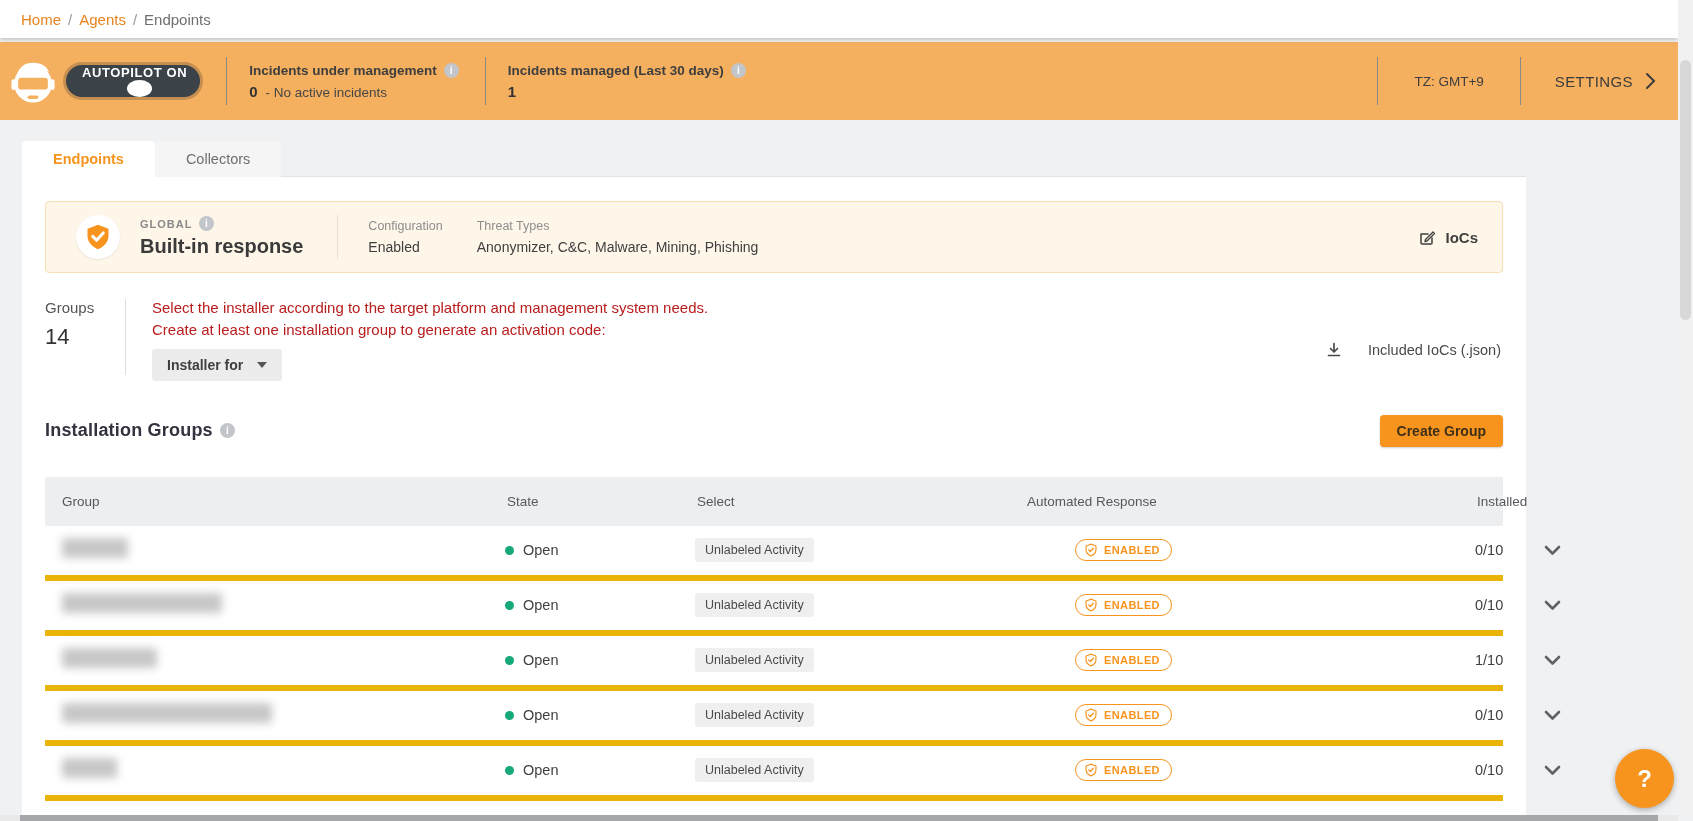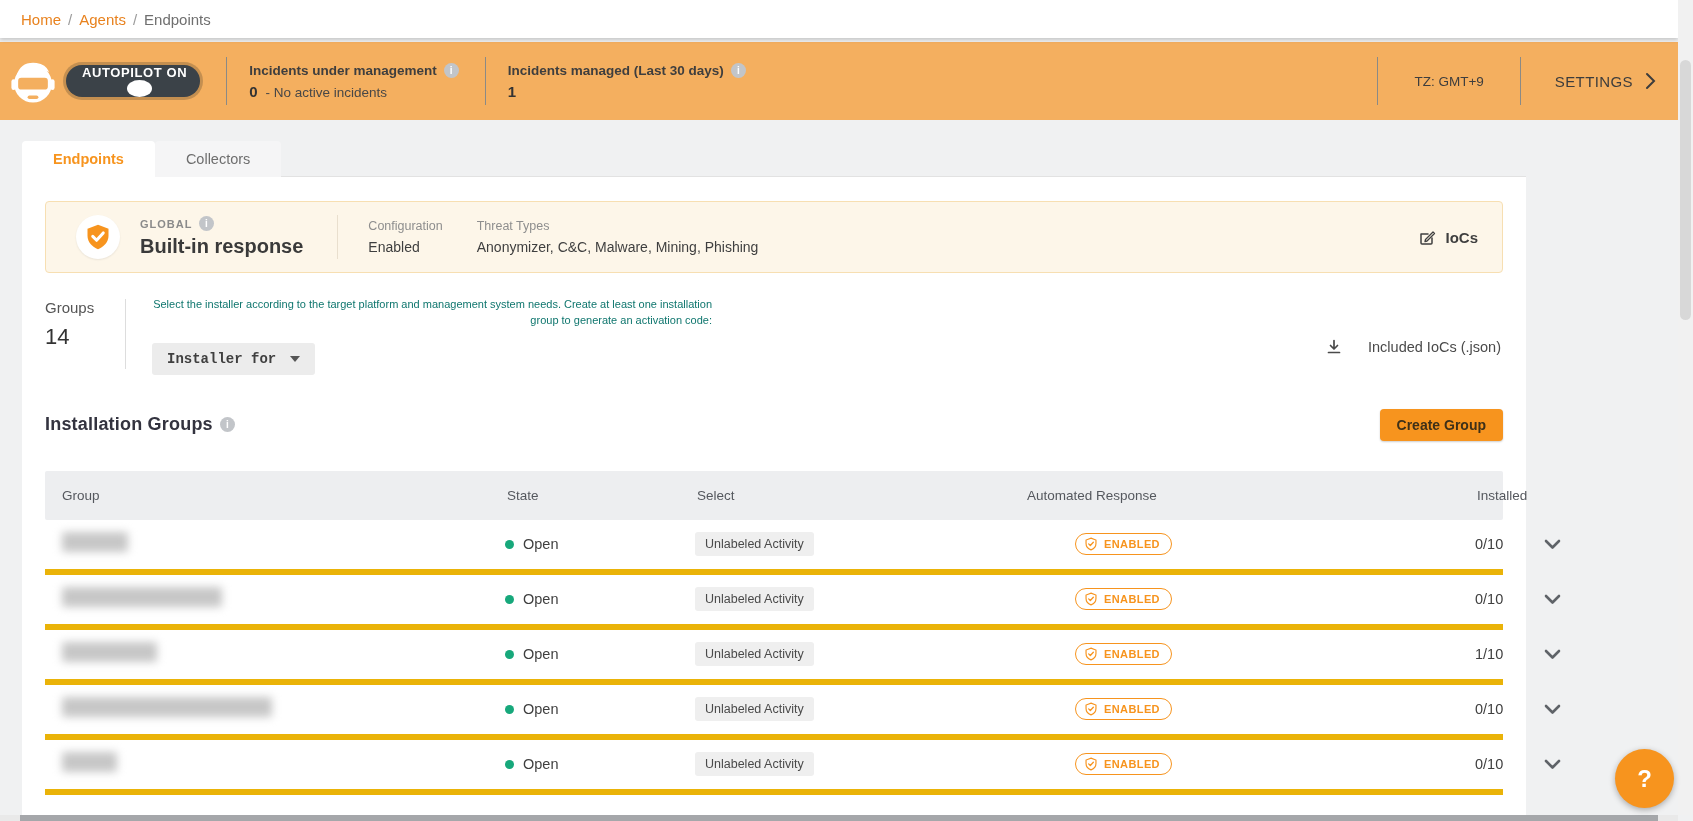--- a/index.html
+++ b/index.html
@@ -66,24 +66,24 @@
   .edit-btn { margin-left:auto; display:flex; align-items:center; gap:9px; font-size:15px; font-weight:700;
               color:#3F3F3F; cursor:pointer; }
 
   
   .groups-section { display:flex; margin-top:24px; }
   .groups-count-block { width:80px; padding-top:2px; }
   .groups-word { font-size:15px; color:#555555; }
   .groups-count { margin-top:8px; font-size:22px; color:#333333; }
   .groups-vdivider { width:1px; background:#DDDDDD; margin:2px 0 6px 0; }
   .groups-right { margin-left:26px; flex:1; }
-  .groups-desc { max-width:560px; font-size:11px; line-height:1.45; color:#0f766e;text-align:right; }
-  .installer-btn { margin-top:14px; display:inline-flex; align-items:center; gap:14px; background:#ECECEC;
+  .groups-desc { max-width:560px; font-size:15px; line-height:1.45; color:#b91c1c; }
+  .installer-btn { margin-top:8px; display:inline-flex; align-items:center; gap:14px; background:#ECECEC;
                    border:none; border-radius:3px; padding:8px 15px; font-size:14px; font-weight:700;
-                   color:#3F3F3F; cursor:pointer; font-family:Liberation Mono, monospace; }
+                   color:#3F3F3F; cursor:pointer; font-family:Liberation Sans, sans-serif; }
   .caret-down { width:0; height:0; border-left:5px solid transparent; border-right:5px solid transparent;
                 border-top:6px solid #555555; }
   .ioc-link { display:flex; align-items:center; gap:26px; font-size:14.5px; color:#4A4A4A;
               margin:22px 2px 0 auto; cursor:pointer; white-space:nowrap; }
 
   
   .section-head { display:flex; align-items:center; margin-top:34px; }
   .section-title-wrap { display:flex; align-items:center; }
   .section-title { font-size:18px; font-weight:800; color:#33333F; letter-spacing:.2px; }
   .create-group-btn { margin-left:auto; background:#F7941E; color:#3E3018; border:none; border-radius:4px;

